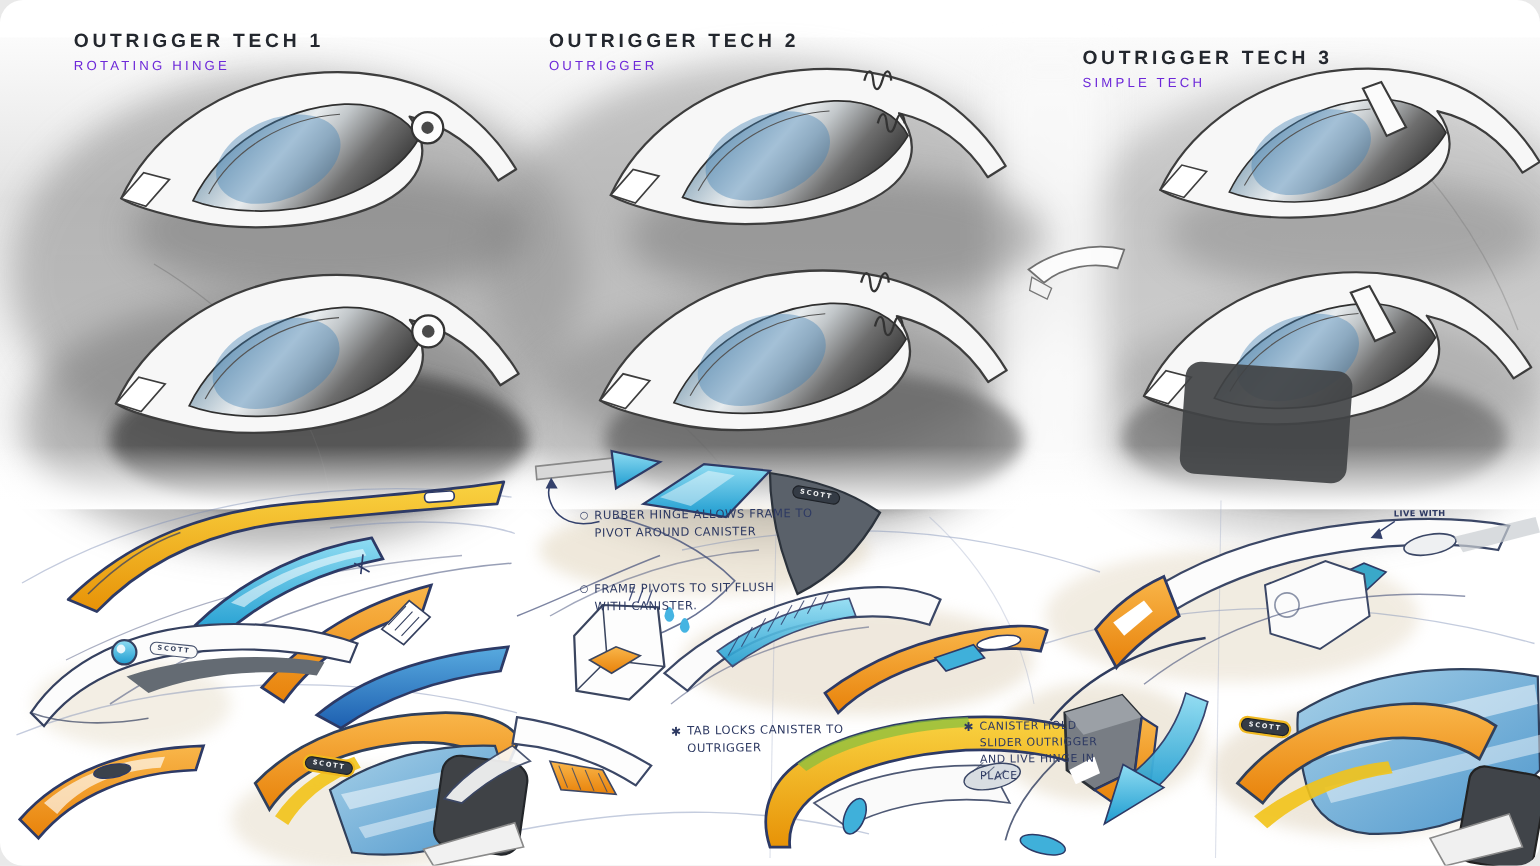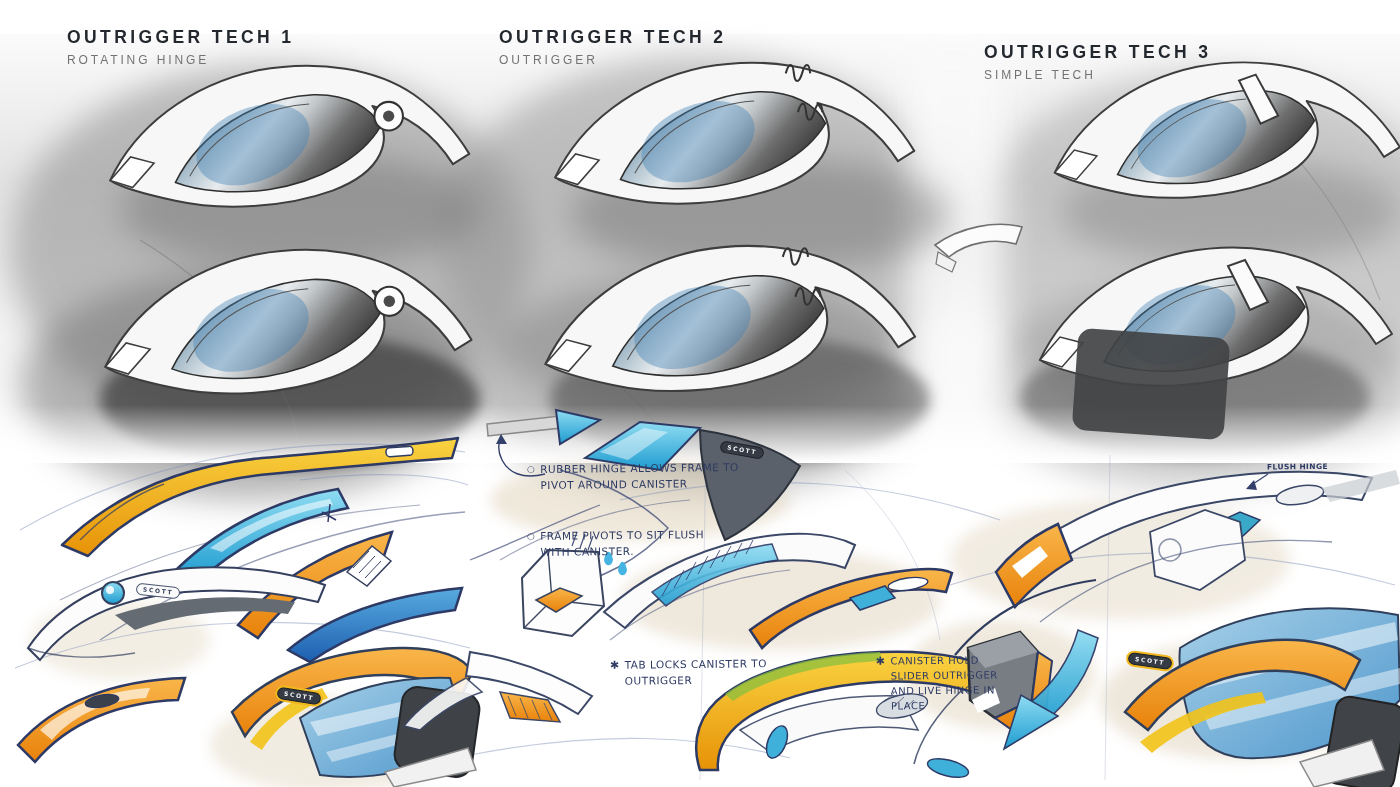--- a/index.html
+++ b/index.html
@@ -1,28 +1,28 @@
 <!DOCTYPE html>
 <html><head>
 <meta charset="utf-8">
 <style>
   html,body{margin:0;padding:0;background:#e9e9e9;}
   #canvas{
     position:relative;width:1400px;height:787px;background:#ffffff;
-    overflow:hidden;font-family:"Liberation Sans",sans-serif;
+    overflow:hidden;font-family:"Liberation Sans",sans-serif;border-radius:21px;
   }
   #art{position:absolute;inset:0;width:1400px;height:787px;}
   .col-header{position:absolute;z-index:5;}
   .col-title{
     font-family:"Liberation Sans",sans-serif;font-size:17.5px;font-weight:700;
     letter-spacing:3.4px;color:#23272e;white-space:nowrap;
   }
   .col-sub{
     margin-top:5px;font-size:12px;font-weight:400;letter-spacing:2.9px;
-    color:#737373;white-space:nowrap;
+    color:#6d28d9;white-space:nowrap;
   }
   .annot{
     position:absolute;z-index:6;display:flex;gap:5px;align-items:flex-start;
     font-family:"DejaVu Sans",sans-serif;font-size:10.5px;line-height:1.5;
     letter-spacing:0.5px;color:#2e3a63;font-weight:500;transform:rotate(-0.6deg);
   }
   .annot .marker{flex:0 0 auto;font-size:9px;line-height:1.7;}
   .annot.star .marker{font-size:11px;line-height:1.4;}
   .annot.tiny{font-size:7.5px;letter-spacing:0.4px;font-weight:700;}
   .badge{
@@ -325,21 +325,21 @@
   </div>
   <div class="annot" style="left:527px;top:528px;width:190px">
     <span class="marker">○</span>
     <span>FRAME PIVOTS TO SIT FLUSH WITH CANISTER.</span>
   </div>
   <div class="annot star" style="left:610px;top:657px;width:160px">
     <span class="marker">✱</span>
     <span>TAB LOCKS CANISTER TO OUTRIGGER</span>
   </div>
   <div class="annot tiny" style="left:1267px;top:461px;width:90px">
-    <span>FLUSH HINGE</span>
+    <span>LIVE WITH</span>
   </div>
   <div class="annot star" style="left:876px;top:653px;width:122px;font-size:10px">
     <span class="marker">✱</span>
     <span>CANISTER HOLD SLIDER OUTRIGGER AND LIVE HINGE IN PLACE</span>
   </div>
 
   <span class="badge" style="left:720px;top:444px;transform:rotate(10deg)">SCOTT</span>
   <span class="badge light" style="left:136px;top:585px;transform:rotate(6deg)">SCOTT</span>
   <span class="badge ring" style="left:277px;top:690px;transform:rotate(9deg)">SCOTT</span>
   <span class="badge ring" style="left:1128px;top:655px;transform:rotate(8deg)">SCOTT</span>

